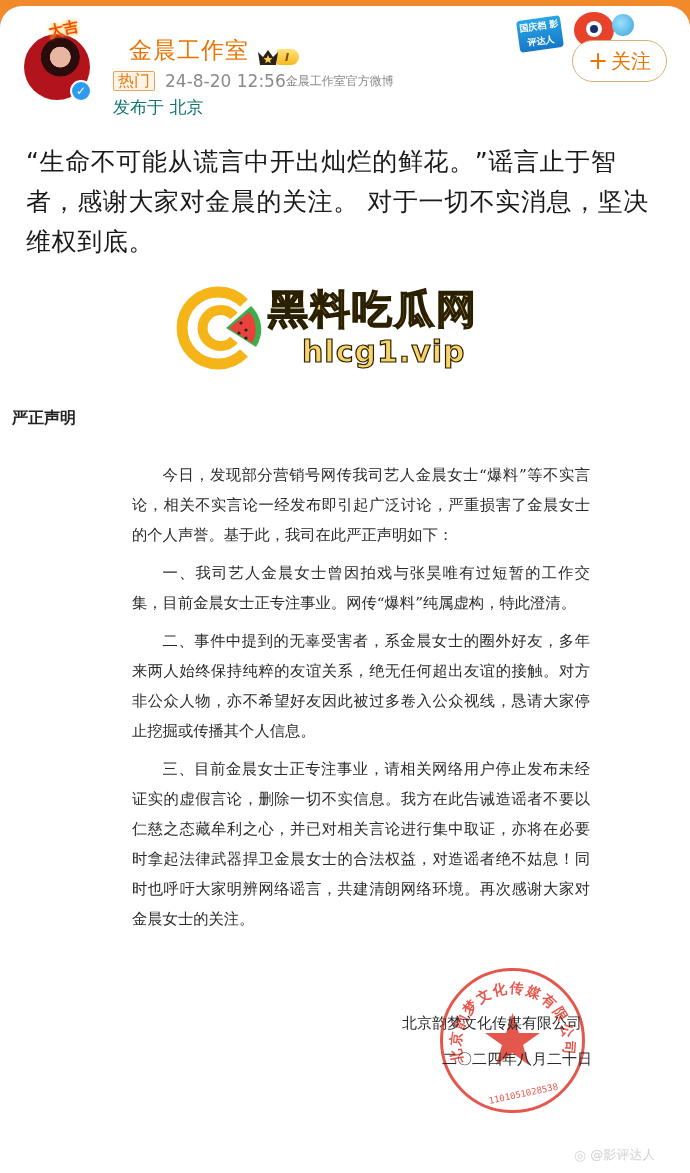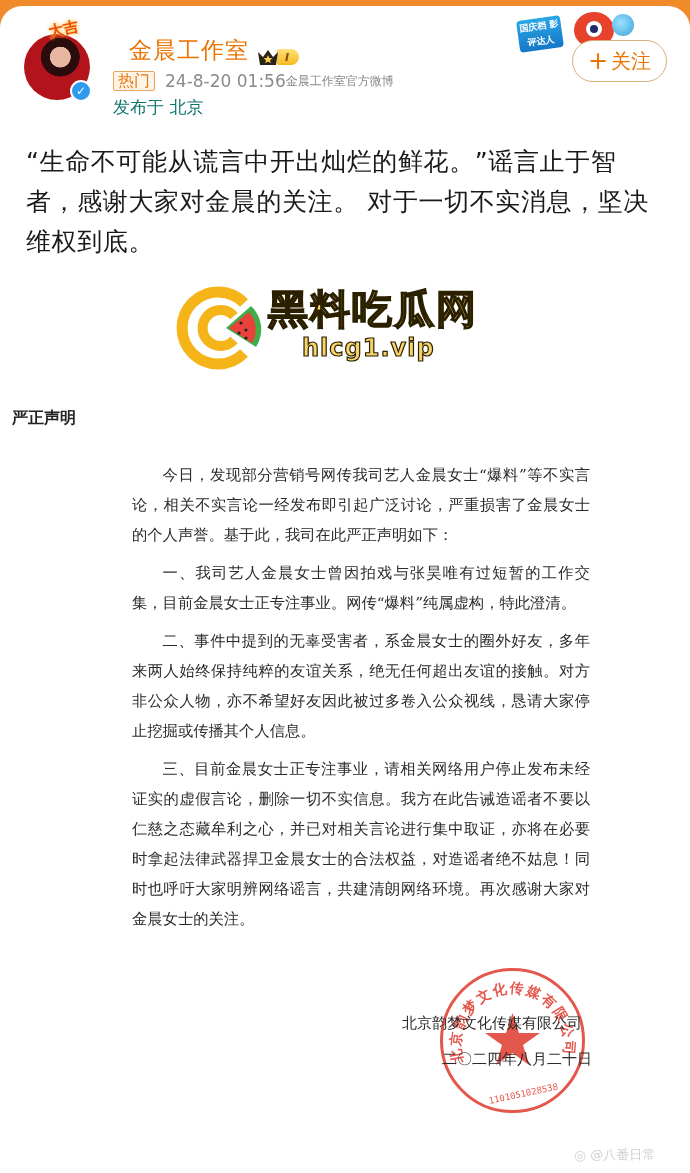--- a/index.html
+++ b/index.html
@@ -90,21 +90,21 @@
       position: absolute; left: 12px; top: 262px; width: 690px; height: 905px; background: #fff;
     }
     .watermark-logo { position: absolute; left: 164px; top: 15px; width: 90px; height: 90px; }
     .watermark-title {
       position: absolute; left: 256px; top: 14px; width: 240px; height: 54px;
       font-size: 40px; font-weight: bold; color: #f6d36b; letter-spacing: 2px;
       -webkit-text-stroke: 1.5px #2a2000; font-family: "DejaVu Sans", sans-serif;
     }
     .watermark-url {
       position: absolute; left: 290px; top: 66px; width: 200px; height: 40px;
-      font-size: 24px; font-weight: bold; color: #f6d36b; letter-spacing: 1px;
+      font-size: 30px; font-weight: bold; color: #f6d36b; letter-spacing: 1px;
       -webkit-text-stroke: 1.2px #2a2000; font-family: "DejaVu Sans", sans-serif;
     }
     .doc-title {
       position: absolute; left: 0; width: 690px; top: 140px; text-align: left;
       font-family: "DejaVu Serif", "Liberation Serif", serif; font-weight: bold;
       font-size: 16px; color: #222;
     }
     .doc-body {
       position: absolute; left: 120px; top: 192px; width: 458px;
       font-family: "DejaVu Serif", "Liberation Serif", serif;
@@ -148,21 +148,21 @@
             <svg width="22" height="18" viewBox="0 0 22 18">
               <path d="M1 4 L6 9 L11 2 L16 9 L21 4 L19 17 L3 17 Z" fill="#2a2418"></path>
               <polygon points="11,7 12.3,10 15.5,10.2 13,12.2 13.8,15.2 11,13.5 8.2,15.2 9,12.2 6.5,10.2 9.7,10" fill="#ffd34a"></polygon>
             </svg>
           </span>
           <span class="level-pill">I</span>
         </span>
       </div>
       <div class="meta-row">
         <span class="hot-tag">热门</span>
-        <span class="meta-text">24-8-20 01:56</span>
+        <span class="meta-text">24-8-20 12:56</span>
         <span class="meta-source">金晨工作室官方微博</span>
       </div>
       <div class="location-row">发布于 北京</div>
     </div>
 
     <div class="event-badge">
       <div class="event-tag">国庆档 影评达人</div>
       <div class="event-mascot"></div>
       <div class="event-ball"></div>
     </div>
@@ -214,16 +214,16 @@
       </div>
 
       <div class="doc-sign">
         <div class="doc-sign-company">北京韵梦文化传媒有限公司</div>
         <div class="doc-sign-date">二〇二四年八月二十日</div>
       </div>
     </div>
 
     <div class="credit">
       <span class="credit-icon">◎</span>
-      <span>@八番日常</span>
+      <span>@影评达人</span>
     </div>
   </div>
 </div>
 
 </body></html>

